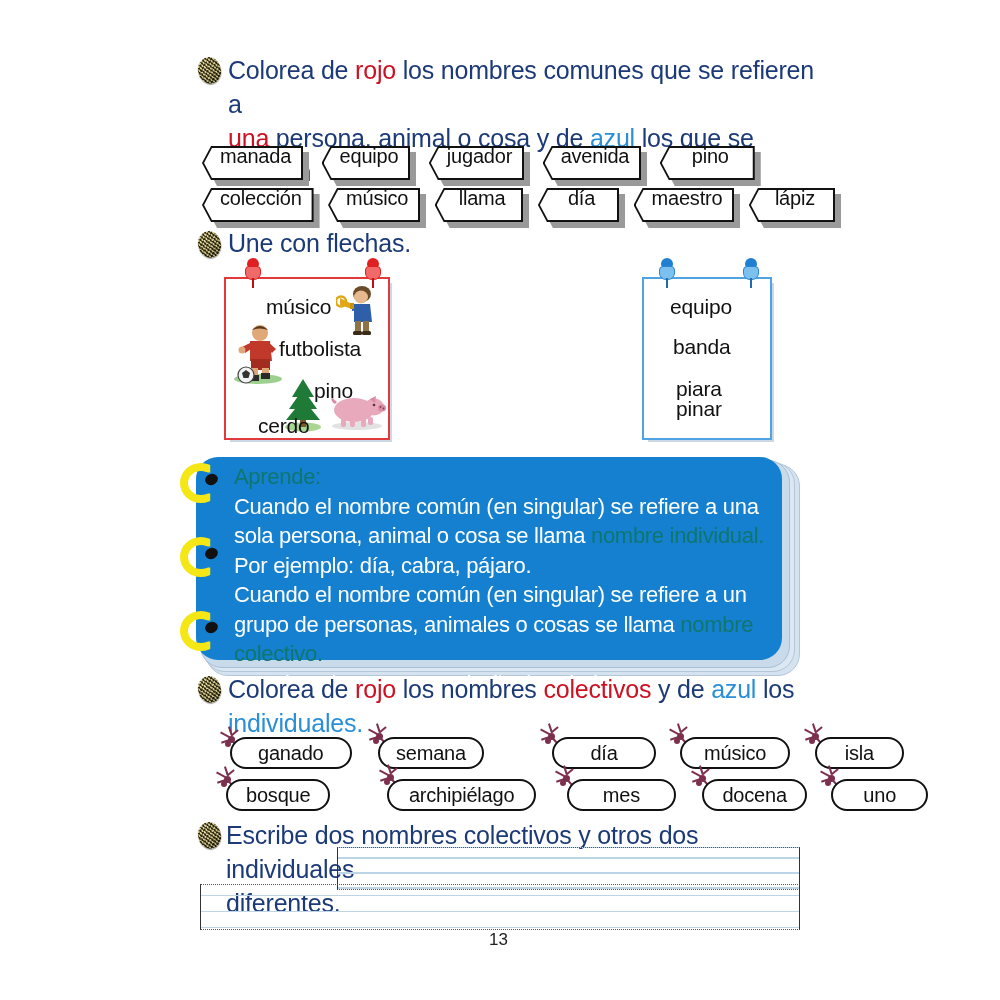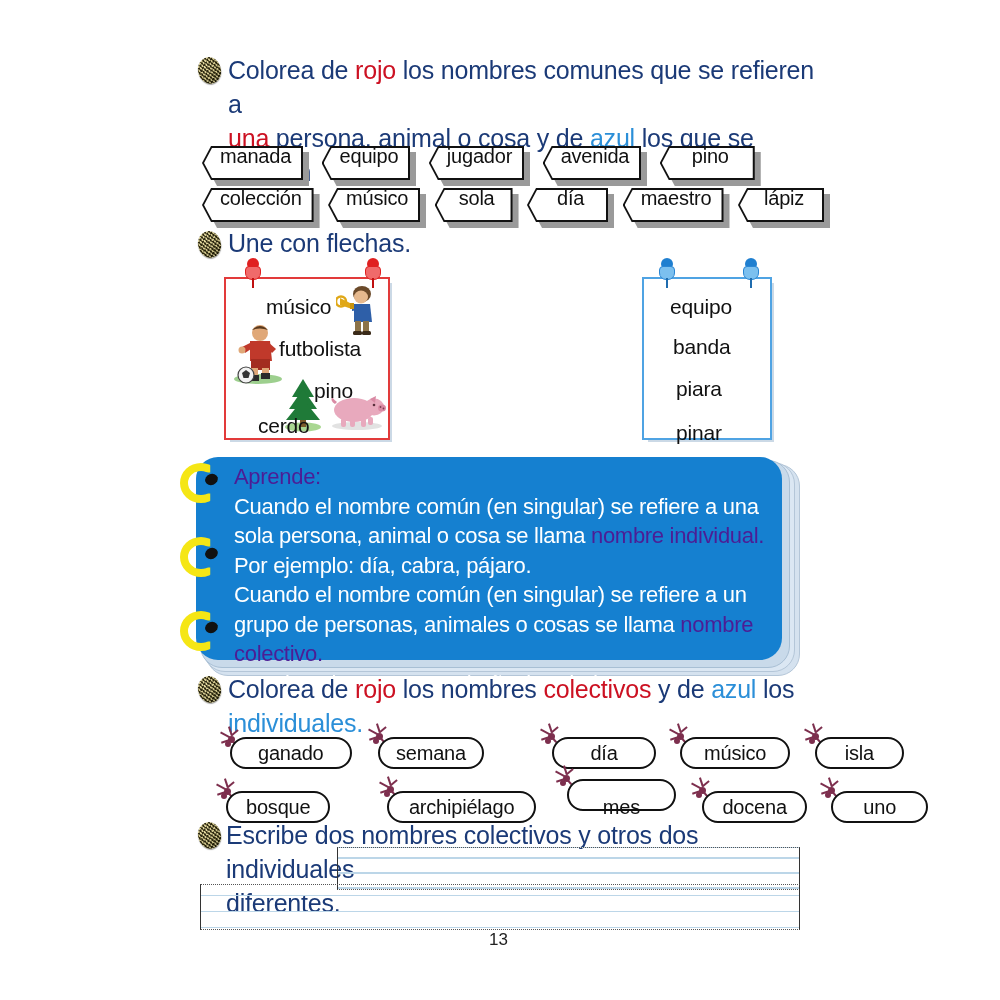--- a/index.html
+++ b/index.html
@@ -120,21 +120,21 @@
     background:#1580d0;
     border-radius:22px;
   }
   .learn-text{
     position:absolute;
     color:#ffffff;
     font-size:22px;
     line-height:29.5px;
     letter-spacing:-0.3px;
   }
-  .learn-text .yl{color:#4c1d95;}
+  .learn-text .yl{color:#0f766e;}
   .ring{
     position:absolute;
     width:42px;height:40px;
   }
   .ring .c{
     position:absolute;inset:0;
     border:8px solid #f5e615;
     border-radius:50%;
     clip-path:polygon(0% 0%, 72% 0%, 72% 24%, 34% 24%, 34% 76%, 72% 76%, 72% 100%, 0% 100%);
   }
@@ -245,21 +245,21 @@
     <span class="banner" style="margin-right:10px;">
       <span class="shadow"></span><span class="outline"></span><span class="inner"></span>
       <span class="lbl">colección</span>
     </span>
     <span class="banner" style="margin-right:10px;">
       <span class="shadow"></span><span class="outline"></span><span class="inner"></span>
       <span class="lbl">músico</span>
     </span>
     <span class="banner" style="margin-right:10px;">
       <span class="shadow"></span><span class="outline"></span><span class="inner"></span>
-      <span class="lbl" style="padding:0 18px 0 24px;">sola</span>
+      <span class="lbl" style="padding:0 18px 0 24px;">llama</span>
     </span>
     <span class="banner" style="margin-right:10px;">
       <span class="shadow"></span><span class="outline"></span><span class="inner"></span>
       <span class="lbl" style="padding:0 24px 0 30px;">día</span>
     </span>
     <span class="banner" style="margin-right:10px;">
       <span class="shadow"></span><span class="outline"></span><span class="inner"></span>
       <span class="lbl">maestro</span>
     </span>
     <span class="banner" style="margin-right:0;">
@@ -343,21 +343,21 @@
     <span class="head"></span>
       <span class="body2"></span>
       <span class="needle"></span>
   </div>
 
   <div class="card blue" style="left:642px;top:277px;width:130px;height:163px;">
     <span class="cshadow"></span>
     <span class="card-word" style="left:26px;top:16px;">equipo</span>
     <span class="card-word" style="left:29px;top:56px;">banda</span>
     <span class="card-word" style="left:32px;top:98px;text-align:right;">piara</span>
-    <span class="card-word" style="left:32px;top:142px;text-align:right;">pinar</span>
+    <span class="card-word" style="left:32px;top:118px;text-align:right;">pinar</span>
   </div>
   <div class="pin blue" style="left:658px;top:258px;">
     <span class="head"></span>
       <span class="body2"></span>
       <span class="needle"></span>
   </div>
   <div class="pin blue" style="left:742px;top:258px;">
     <span class="head"></span>
       <span class="body2"></span>
       <span class="needle"></span>
@@ -491,21 +491,21 @@
     <span style="position:relative;display:inline-block;margin-right:22px;">
       <span class="ant" style="left:-12px;top:-11px;">
           <i class="b1"></i>
           <i class="b2"></i>
           <i class="l1"></i>
           <i class="l2"></i>
           <i class="l3"></i>
           <i class="l4"></i>
           <i class="l5"></i>
         </span>
-      <span class="pill" style="padding:12px 34px;">mes</span>
+      <span class="pill" style="padding:0 34px;">mes</span>
     </span>
     <span style="position:relative;display:inline-block;margin-right:20px;">
       <span class="ant" style="left:-11px;top:-11px;">
           <i class="b1"></i>
           <i class="b2"></i>
           <i class="l1"></i>
           <i class="l2"></i>
           <i class="l3"></i>
           <i class="l4"></i>
           <i class="l5"></i>

